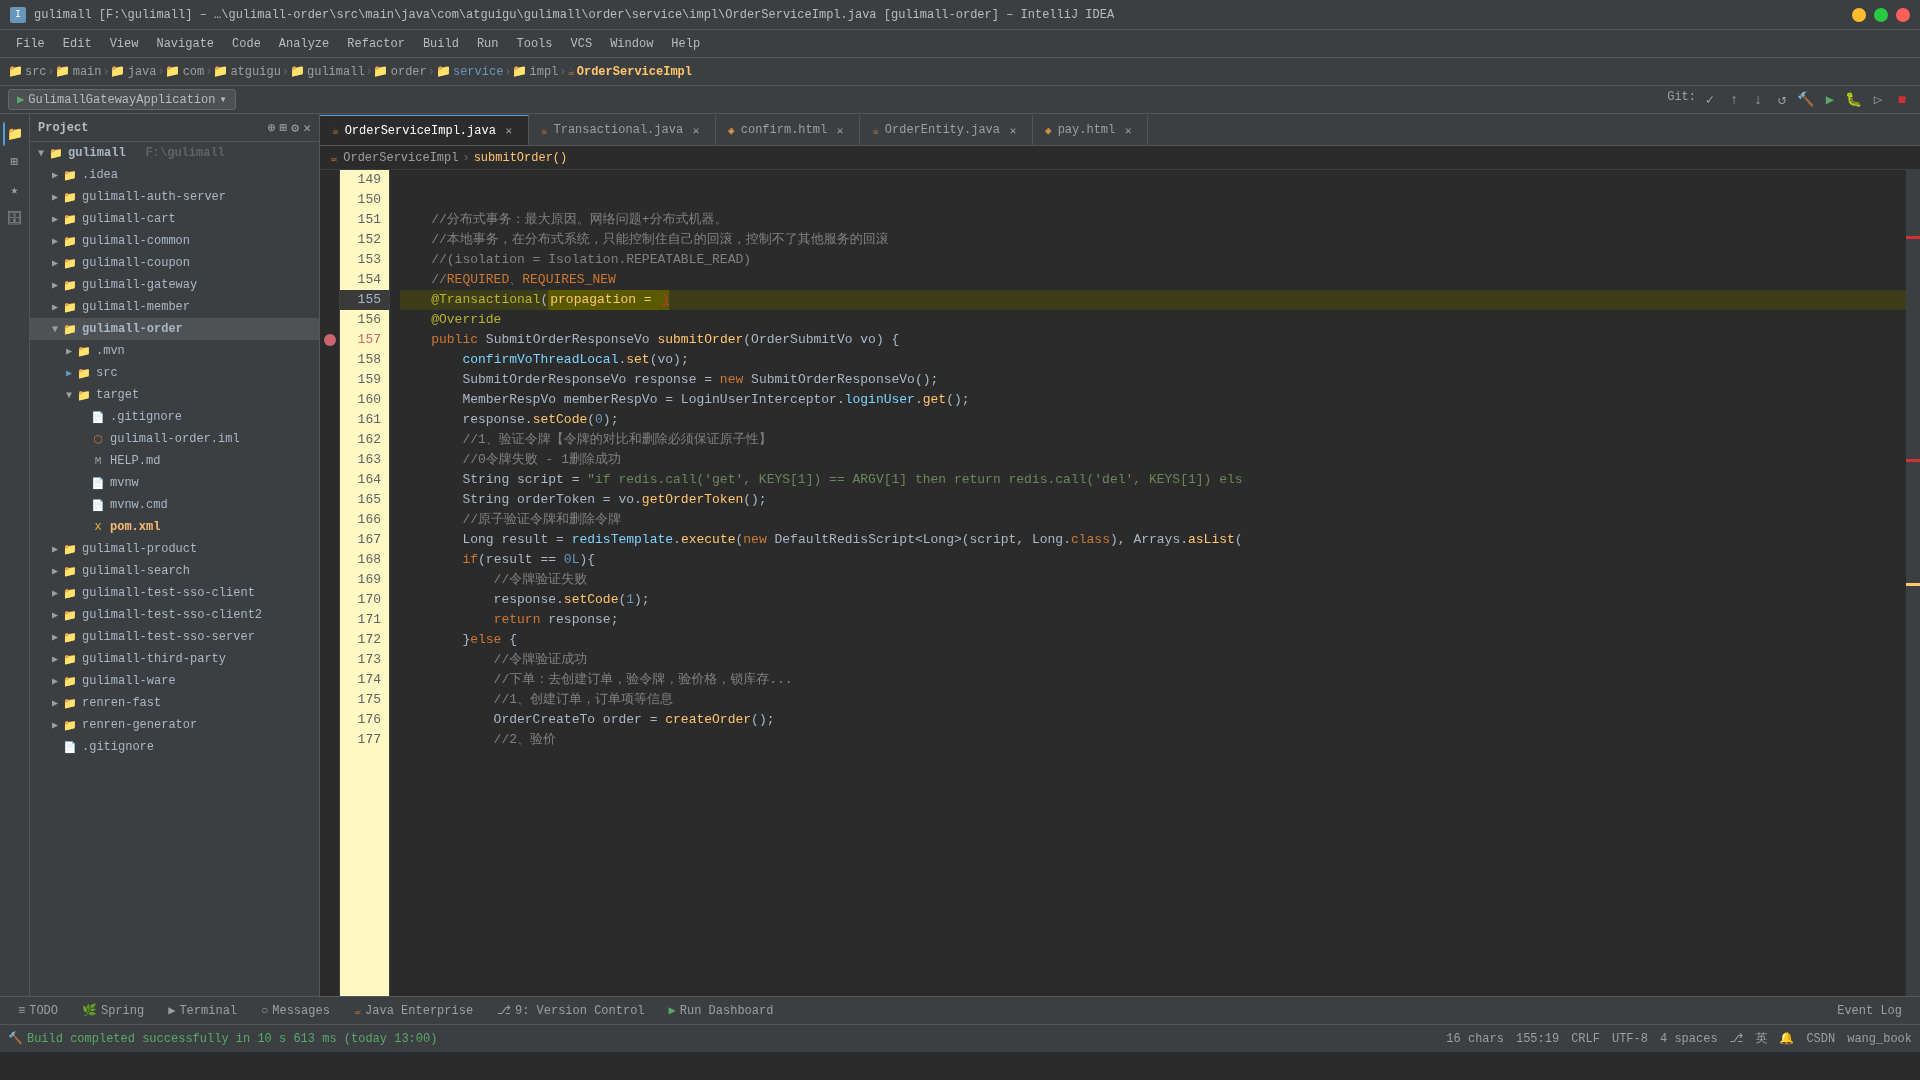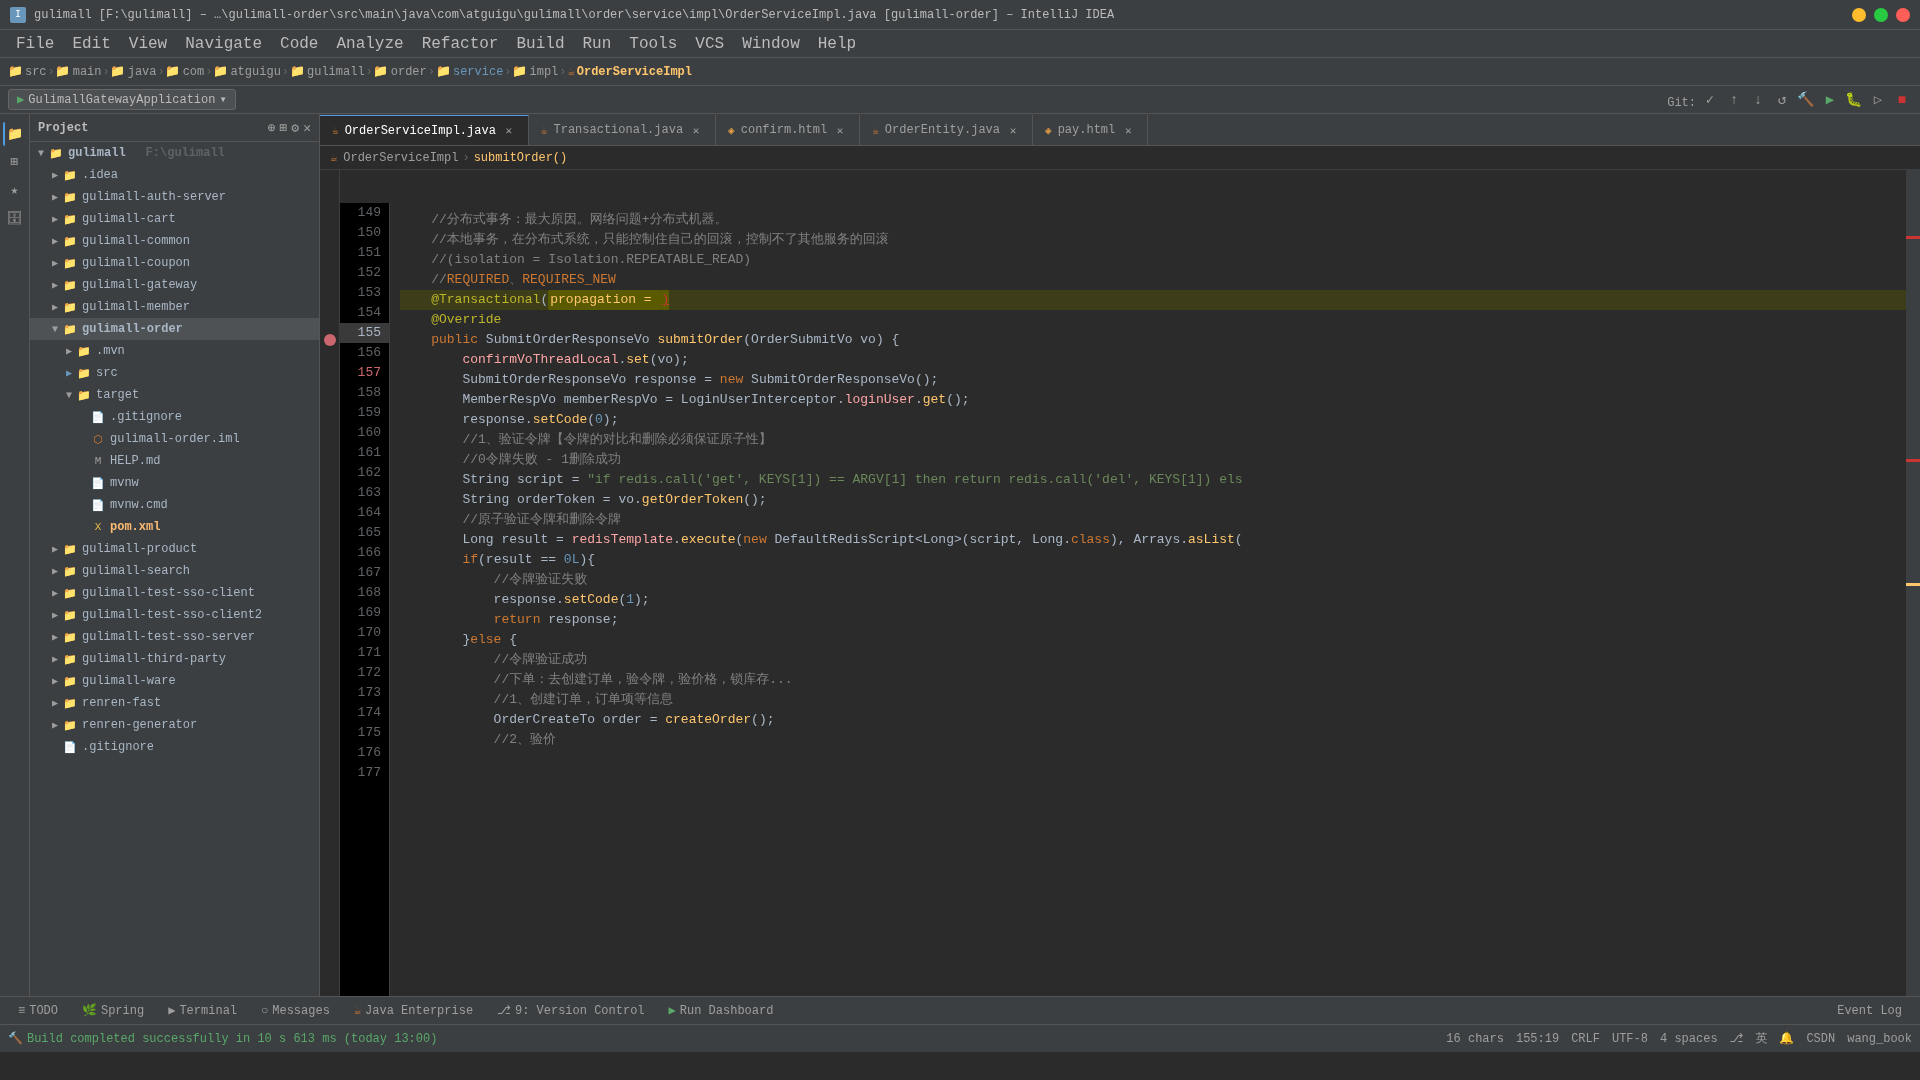--- a/index.html
+++ b/index.html
@@ -49,21 +49,21 @@
       height: 28px;
       display: flex;
       align-items: center;
       padding: 0 8px;
       border-bottom: 1px solid #555;
       gap: 2px;
     }
     .menu-item {
       padding: 3px 8px;
       color: #bbbbbb;
-      font-size: 16px;
+      font-size: 12px;
       cursor: pointer;
       border-radius: 3px;
     }
 
     
     #breadcrumb-bar {
       background: #3c3f41;
       height: 28px;
       display: flex;
       align-items: center;
@@ -93,21 +93,21 @@
     }
     .run-config {
       background: #4c5052;
       border: 1px solid #666;
       border-radius: 3px;
       padding: 2px 8px;
       color: #bbbbbb;
       font-size: 12px;
       display: flex; align-items: center; gap: 4px;
     }
-    .toolbar-icons { display: flex; gap: 4px; align-items: flex-end; }
+    .toolbar-icons { display: flex; gap: 4px; align-items: flex-start; }
     .toolbar-icon-btn {
       width: 20px; height: 20px;
       display: flex; align-items: center; justify-content: center;
       color: #9e9e9e; cursor: pointer; font-size: 14px;
       border-radius: 2px;
     }
 
     
     #main-layout {
       display: flex;
@@ -237,31 +237,30 @@
     #editor-content {
       flex: 1;
       display: flex;
       background: #2b2b2b;
       overflow: hidden;
     }
 
     
     #line-numbers {
       width: 50px;
-      background: #000000;
+      background: #fef9c3;
       padding: 0;
       text-align: right;
       color: #606366;
       font-size: 13px;
       line-height: 20px;
       padding-top: 0;
       user-select: none;
       border-right: 1px solid #3c3f41;
       overflow: hidden;
-      margin-top: 33px;
     }
     .line-num {
       height: 20px;
       padding-right: 8px;
       display: flex;
       align-items: center;
       justify-content: flex-end;
     }
     .line-num.breakpoint { color: #cc666e; position: relative; }
     .line-num.current { color: #a9b7c6; background: #3a3a3a; }
@@ -285,21 +284,21 @@
     }
     .code-line.highlighted-line { background: #3d3d1a; }
     
     
     .c-comment { color: #808080; }
     .c-keyword { color: #cc7832; }
     .c-string { color: #6a8759; }
     .c-annotation { color: #bbb529; }
     .c-method { color: #ffc66d; text-align: center; }
     .c-number { color: #6897bb; }
-    .c-field { color: #fca5a5; }
+    .c-field { color: #7dd3fc; }
 
     
     #gutter {
       width: 20px;
       background: #2b2b2b;
       border-right: 1px solid #3c3f41;
     }
     .gutter-line {
       height: 20px;
       display: flex;

